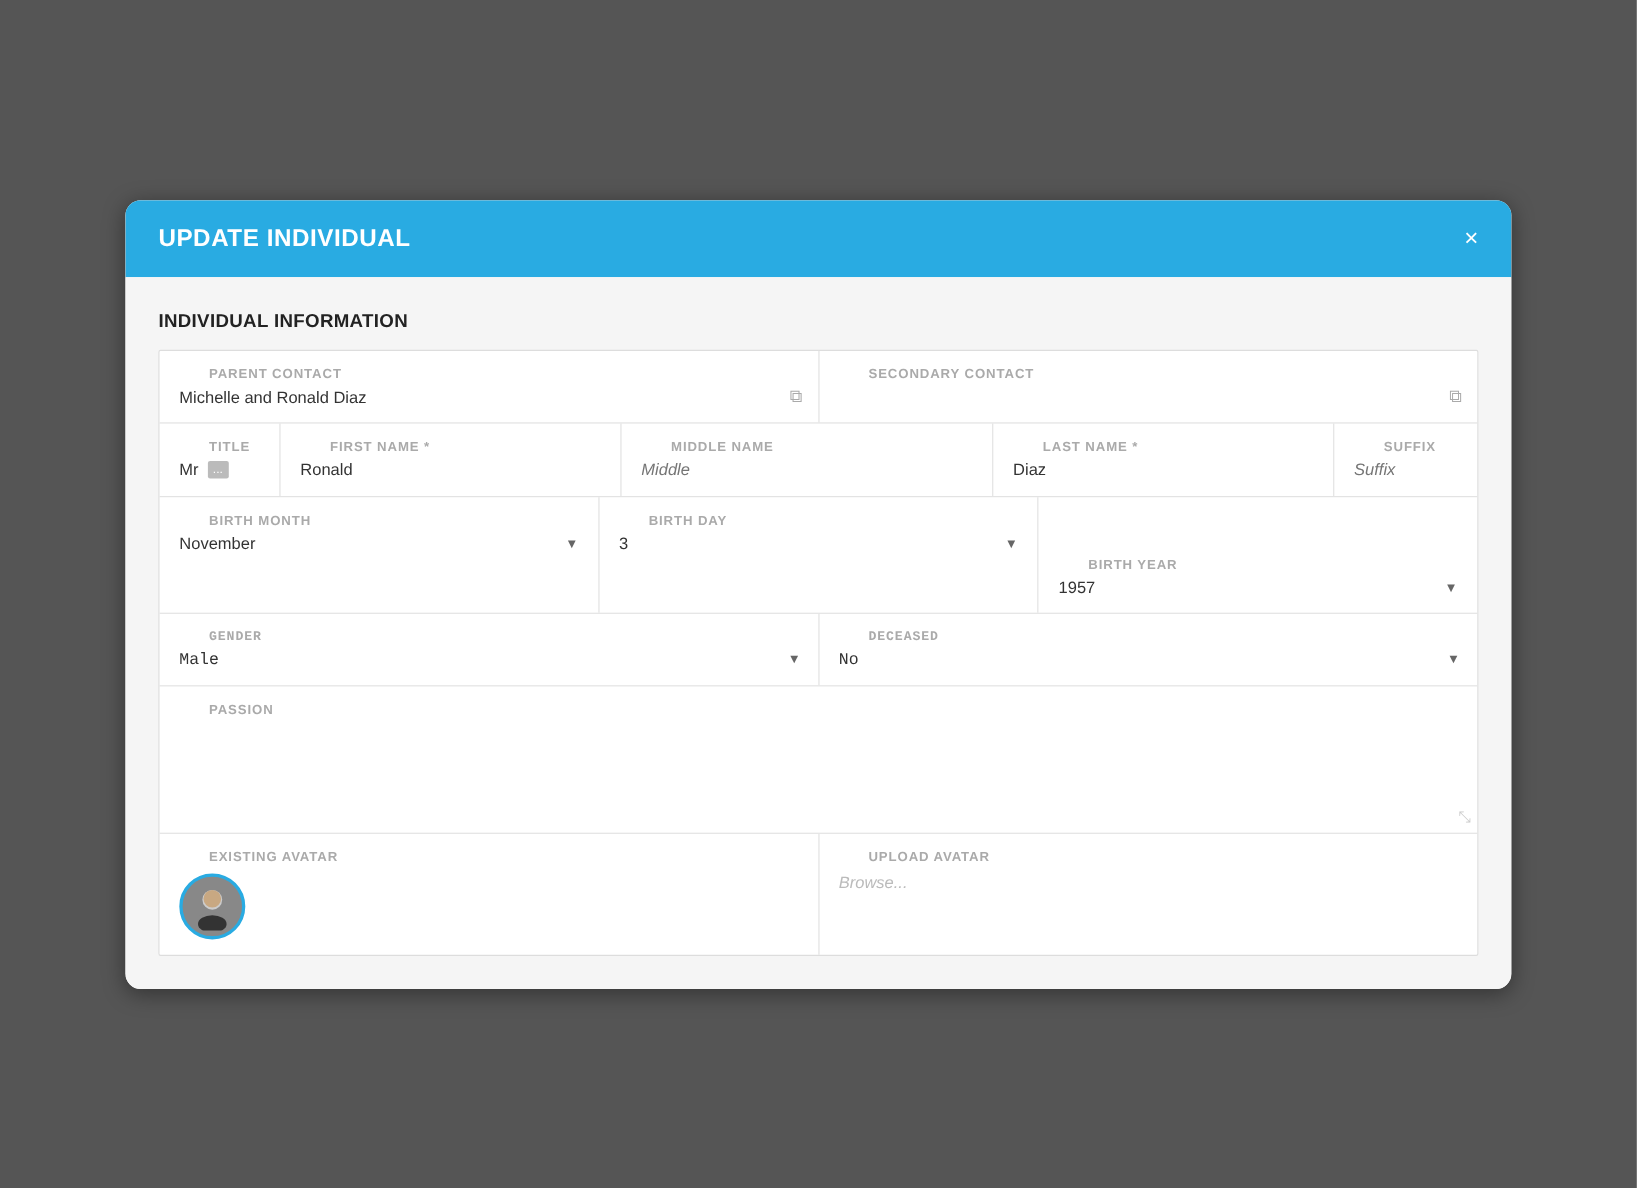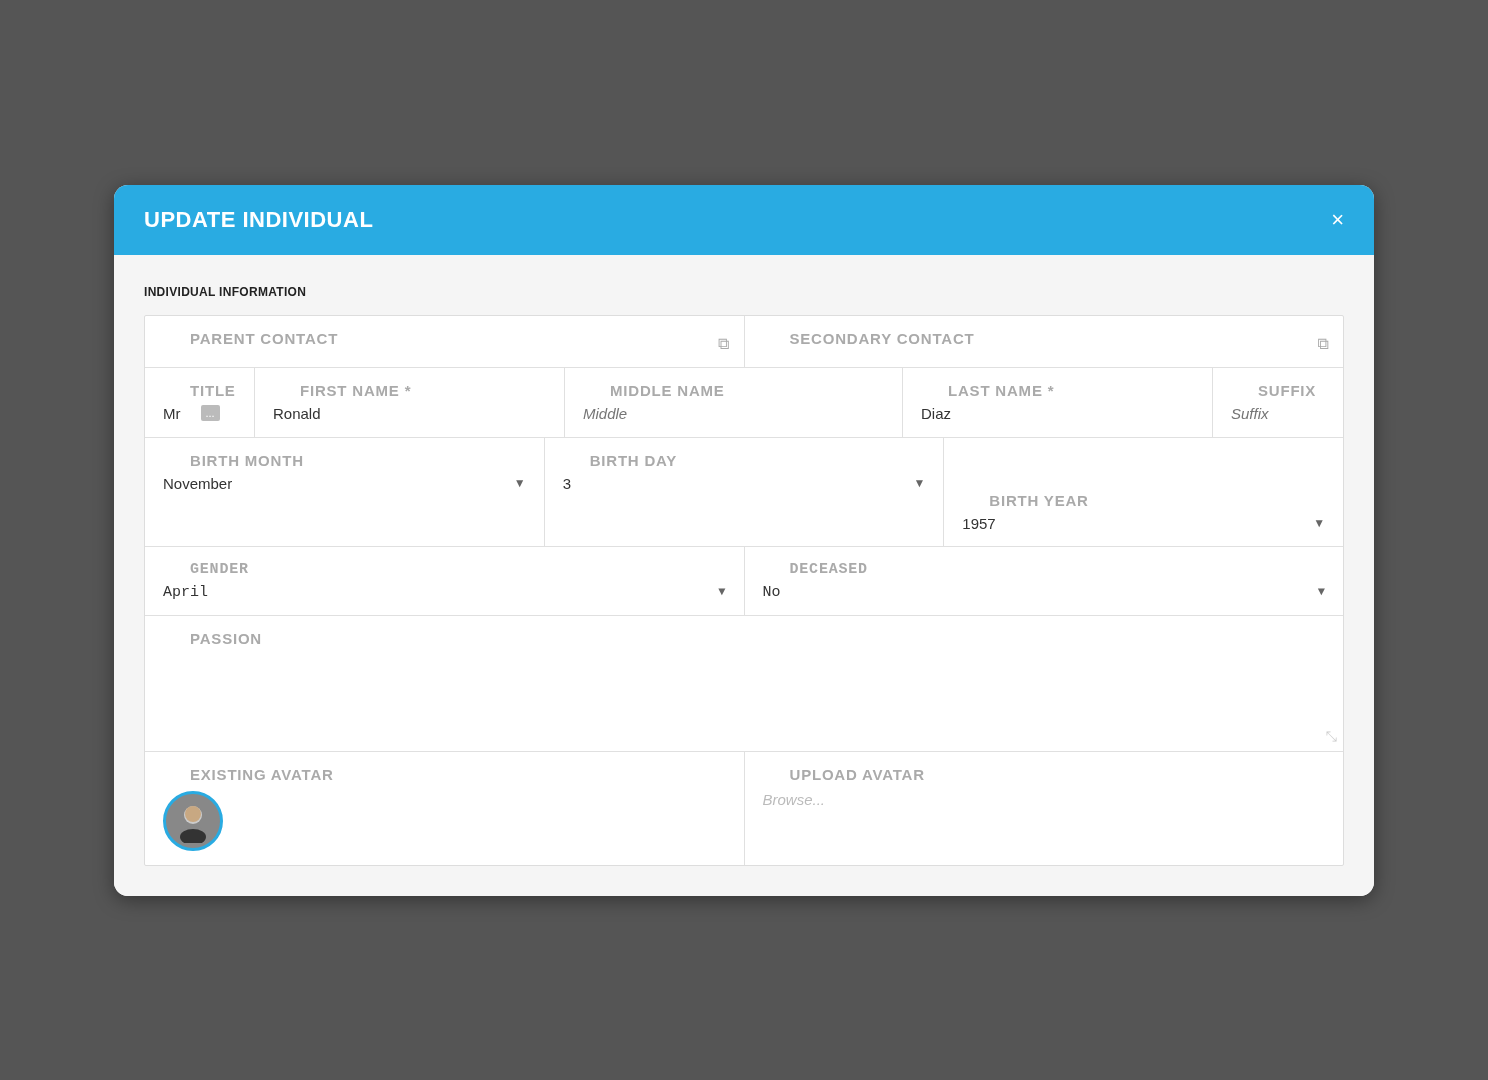--- a/index.html
+++ b/index.html
@@ -37,41 +37,41 @@
       cursor: pointer;
       background: none;
       border: none;
       line-height: 1;
     }
     .modal-body {
       padding: 30px 30px;
       background: #f5f5f5;
     }
     .section-title {
-      font-size: 12px;
+      font-size: 17px;
       font-weight: 700;
       color: #222;
       margin-bottom: 16px;
       letter-spacing: 0.3px;
     }
     .contact-row {
       display: flex;
       border-bottom: 1px solid #e0e0e0;
     }
     .contact-cell {
       flex: 1;
       padding: 14px 18px;
       border-right: 1px solid #e0e0e0;
       position: relative;
     }
     .contact-cell:last-child {
       border-right: none;
     }
     .field-label {
-      font-size: 15px;
+      font-size: 12px;
       font-weight: 700;
       color: #aaa;
       letter-spacing: 0.8px;
       text-transform: uppercase;
       margin-bottom: 6px;
       padding-left: 27px;
     }
     .field-value {
       font-size: 15px;
       color: #333;
@@ -110,21 +110,21 @@
     }
     .name-cell.last-cell {
       flex: 0 0 310px;
     }
     .name-cell.suffix-cell {
       flex: 0 0 130px;
     }
     .title-value {
       display: flex;
       align-items: center;
-      gap: 20px;
+      gap: 8px;
     }
     .title-badge {
       background: #bbb;
       color: #fff;
       font-size: 11px;
       padding: 2px 5px;
       border-radius: 2px;
     }
     .birth-row {
       display: flex;
@@ -232,20 +232,21 @@
 
   <div class="modal-body">
 
     <div class="section-title">INDIVIDUAL INFORMATION</div>
 
     <div class="section-wrap">
 
       <div class="contact-row">
         <div class="contact-cell">
           <div class="field-label">PARENT CONTACT</div>
+          <div class="field-value">Michelle and Ronald Diaz</div>
           <span class="edit-icon">⧉</span>
         </div>
         <div class="contact-cell">
           <div class="field-label">SECONDARY CONTACT</div>
           <div class="field-value placeholder"></div>
           <span class="edit-icon">⧉</span>
         </div>
       </div>
 
       <div class="name-row">
@@ -295,21 +296,21 @@
             <span class="field-value">1957</span>
             <span class="dropdown-arrow">▼</span>
           </div>
         </div>
       </div>
 
       <div class="gender-row">
         <div class="gender-cell">
           <div class="field-label">GENDER</div>
           <div class="select-wrapper">
-            <span class="field-value">April</span>
+            <span class="field-value">Male</span>
             <span class="dropdown-arrow">▼</span>
           </div>
         </div>
         <div class="gender-cell">
           <div class="field-label">DECEASED</div>
           <div class="select-wrapper">
             <span class="field-value">No</span>
             <span class="dropdown-arrow">▼</span>
           </div>
         </div>

